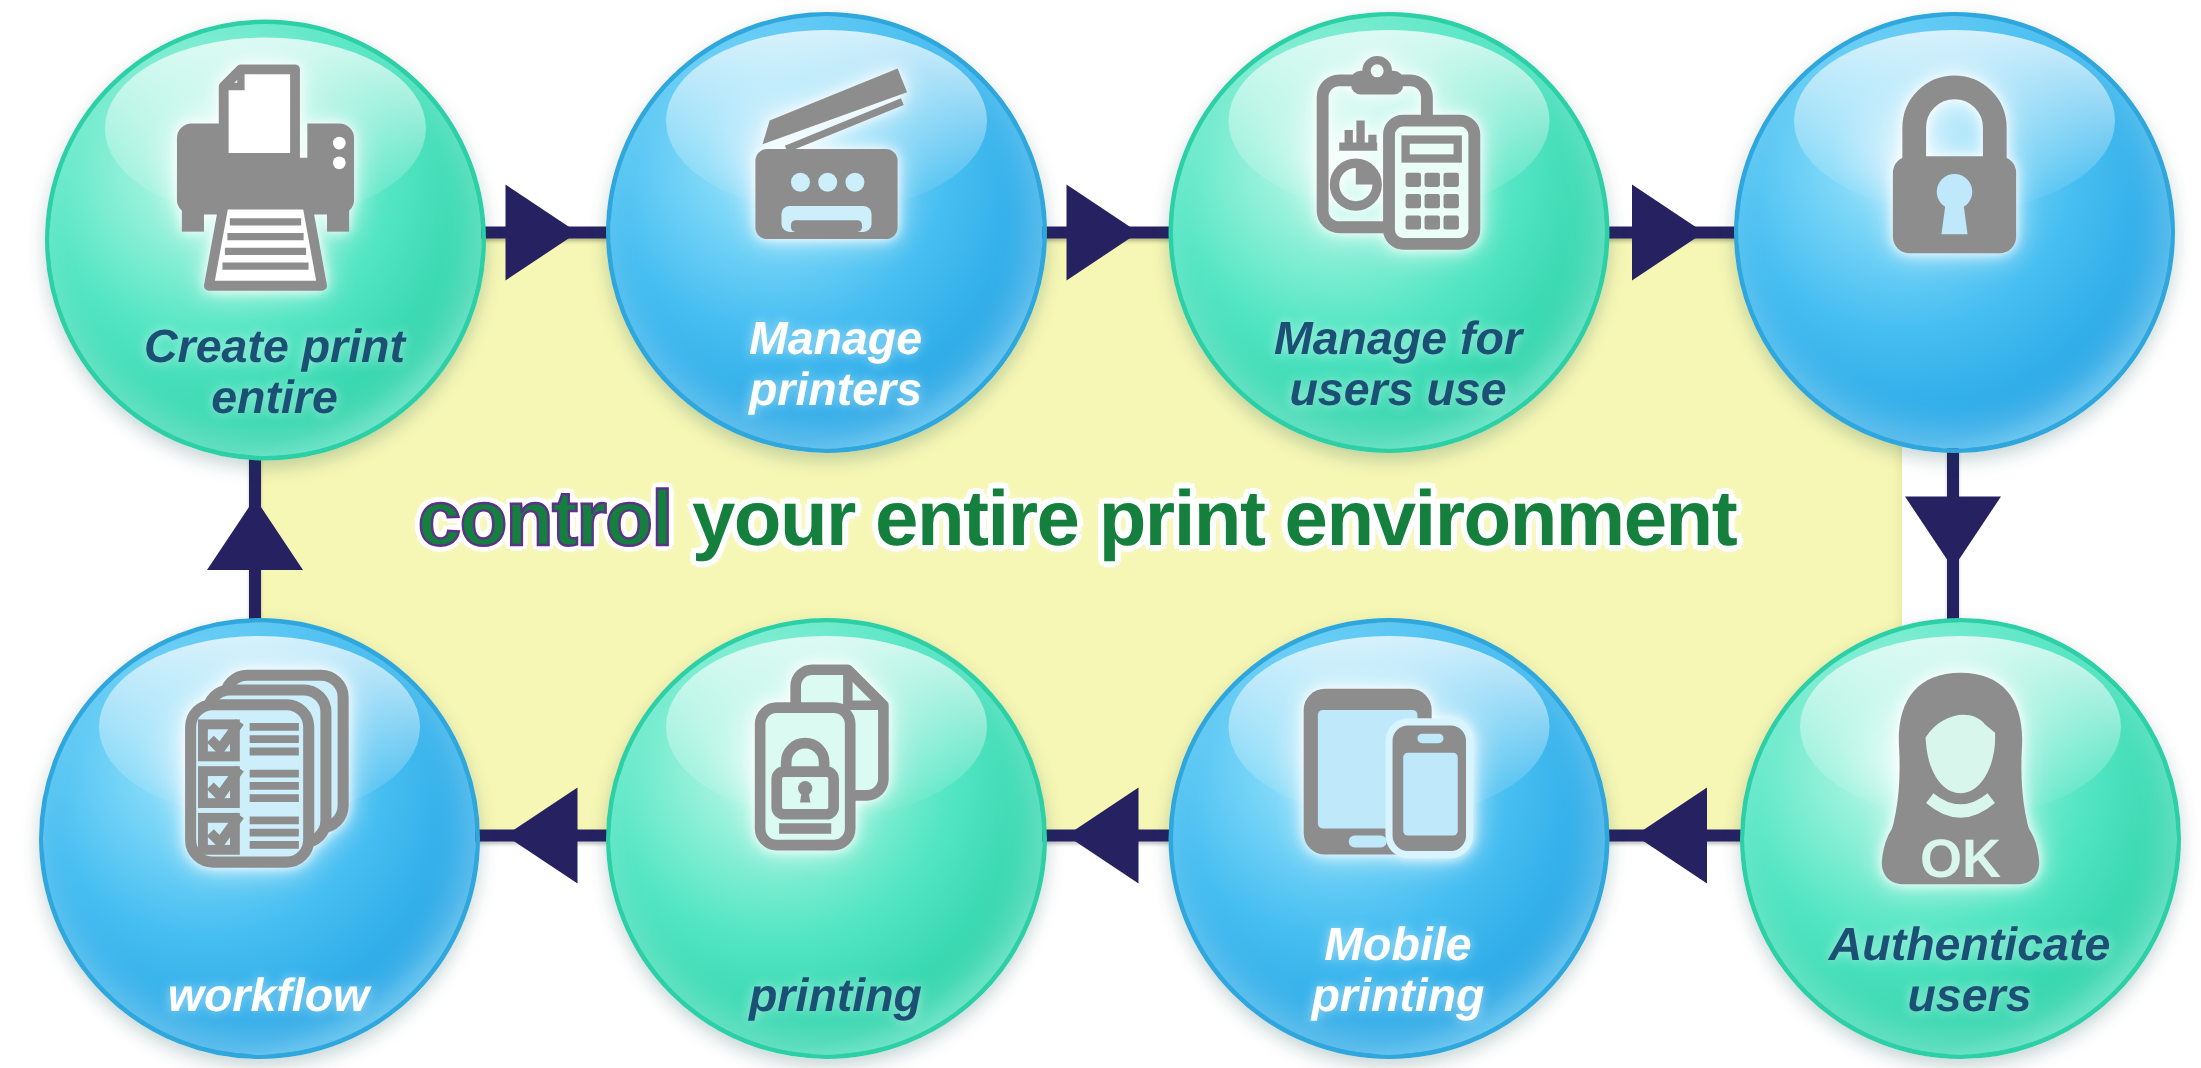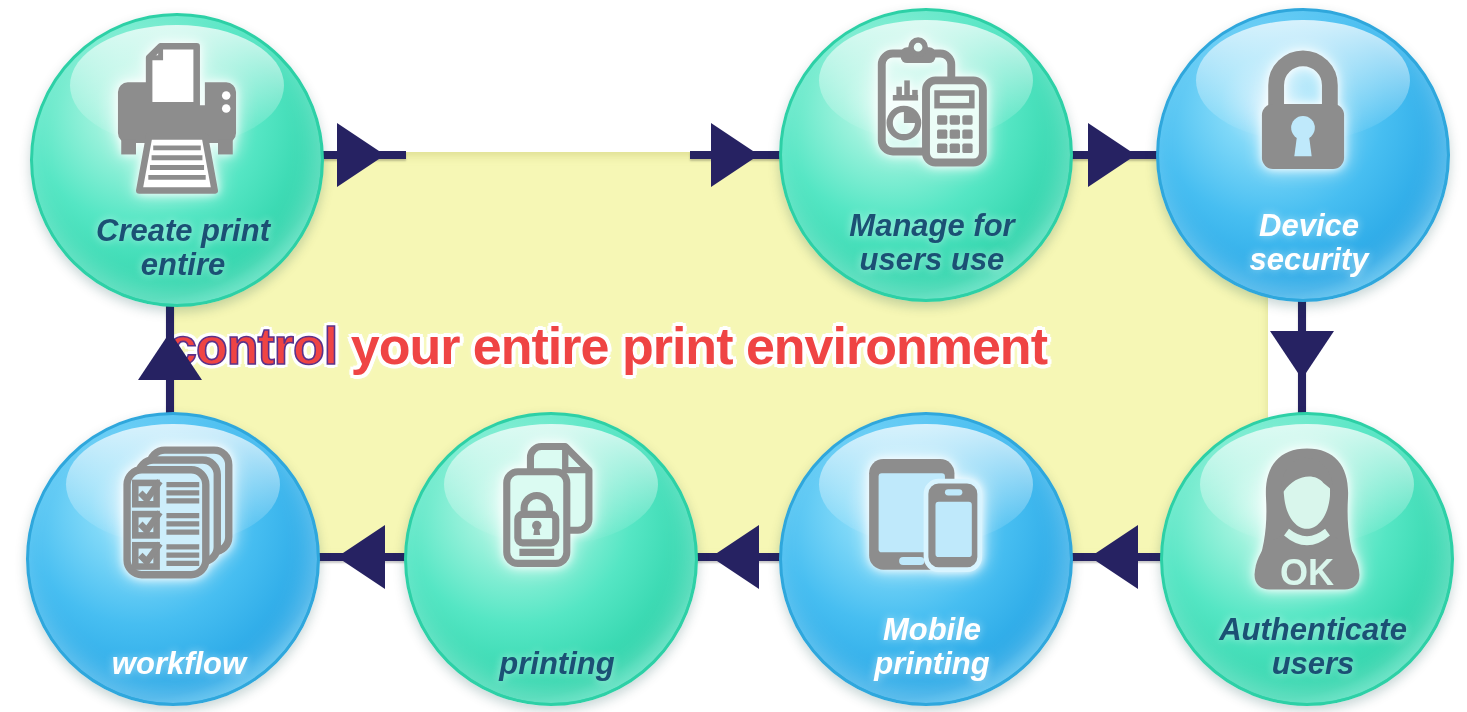--- a/index.html
+++ b/index.html
@@ -9,22 +9,22 @@
   }
   
   .panel{
     position:absolute;left:168px;top:152px;width:1100px;height:402px;
     background:#f6f7b5;border-radius:58px;z-index:0;
     box-shadow:inset 0 4px 8px rgba(180,180,90,.35);
   }
   
   .headline{
     position:absolute;left:168px;top:316px;width:1100px;z-index:1;
-    font-size:52px;line-height:60px;font-weight:bold;
-    color:#ef4444;letter-spacing:-1px;
+    text-align:center;font-size:52px;line-height:60px;font-weight:bold;
+    color:#15803d;letter-spacing:-1px;
     text-shadow:-3px -3px 0 #fff,3px -3px 0 #fff,-3px 3px 0 #fff,3px 3px 0 #fff,
                 -4px 0 0 #fff,4px 0 0 #fff,0 -4px 0 #fff,0 4px 0 #fff,0 0 7px #fff;
   }
   .headline .em{padding-right:.26em;-webkit-text-stroke:1.6px #5b3189;}
   
   .stem{position:absolute;background:#262262;z-index:1;box-shadow:0 2px 2px rgba(40,40,40,.25);}
   .tri{position:absolute;width:0;height:0;z-index:1;}
   .tri-right{border-top:32px solid transparent;border-bottom:32px solid transparent;border-left:48px solid #262262;}
   .tri-left {border-top:32px solid transparent;border-bottom:32px solid transparent;border-right:48px solid #262262;}
   .tri-down {border-left:32px solid transparent;border-right:32px solid transparent;border-top:48px solid #262262;}
@@ -119,20 +119,35 @@
           <path d="M34.5 73 H65.5"></path>
           <path d="M33.5 79 H66.5"></path>
           <path d="M32.5 85 H67.5"></path>
       </g>
     </svg>
     <div class="label">
       <span>Create print</span><br><span>entire</span>
     </div>
   </div>
 
+  <div class="node blue" style="left:404px;top:8px">
+    <svg class="icon" width="162" height="158" viewBox="0 0 100 100">
+      <polygon points="23,40 26,30 80,8 84,18" fill="#8d8d8d"></polygon>
+      <path d="M33 42 L82 22" stroke="#8d8d8d" stroke-width="3" fill="none"></path>
+      <rect x="20" y="42" width="60" height="38" rx="5" fill="#8d8d8d"></rect>
+      <circle cx="39" cy="56" r="4" fill="#cdeefb"></circle>
+      <circle cx="50.5" cy="56" r="4" fill="#cdeefb"></circle>
+      <circle cx="62" cy="56" r="4" fill="#cdeefb"></circle>
+      <rect x="31" y="66" width="38" height="11" rx="3.5" fill="#cdeefb"></rect>
+      <rect x="35" y="72" width="30" height="5" rx="2" fill="#8d8d8d"></rect>
+    </svg>
+    <div class="label">
+      <span>Manage</span><br><span>printers</span>
+    </div>
+  </div>
 
   <div class="node teal" style="left:779px;top:8px">
     <svg class="icon" width="162" height="158" viewBox="0 0 100 100">
       <rect x="22" y="13" width="44" height="62" rx="7" fill="none" stroke="#8d8d8d" stroke-width="5"></rect>
       <rect x="34" y="9" width="22" height="10" rx="4" fill="#8d8d8d"></rect>
       <circle cx="45" cy="9" r="4.5" fill="#ebfdf7" stroke="#8d8d8d" stroke-width="3.5"></circle>
       <g stroke="#8d8d8d" stroke-width="3.5" fill="none">
         <path d="M29 41 H45"></path>
           <path d="M33 40 V34"></path>
           <path d="M38 40 V30"></path>
@@ -159,23 +174,20 @@
     </div>
   </div>
 
   <div class="node blue" style="left:1156px;top:8px">
     <svg class="icon" width="162" height="158" viewBox="0 0 100 100">
       <path d="M33 48 V33 a17 17 0 0 1 34 0 V48" fill="none" stroke="#8d8d8d" stroke-width="10"></path>
       <rect x="24" y="45" width="52" height="41" rx="7" fill="#8d8d8d"></rect>
       <circle cx="50" cy="60" r="7.5" fill="#bfe9fb"></circle>
       <path d="M46.5 63 H53.5 L55.5 78 H44.5 Z" fill="#bfe9fb"></path>
     </svg>
-    <div class="label">
-      <span>Device</span><br><span>security</span>
-    </div>
   </div>
 
   <div class="node blue" style="left:26px;top:412px">
     <svg class="icon" width="168" height="164" viewBox="0 0 100 100">
       <rect x="36" y="8" width="48" height="62" rx="9" fill="#cdeefb" stroke="#8d8d8d" stroke-width="4.5"></rect>
       <rect x="29" y="14" width="48" height="62" rx="9" fill="#cdeefb" stroke="#8d8d8d" stroke-width="4.5"></rect>
       <rect x="22" y="20" width="48" height="64" rx="9" fill="#cdeefb" stroke="#8d8d8d" stroke-width="4.5"></rect>
       <g stroke="#8d8d8d" stroke-width="4" fill="none">
         <rect x="27" y="28" width="13" height="13"></rect>
           <path d="M30 34 l4 4 8 -11"></path>

